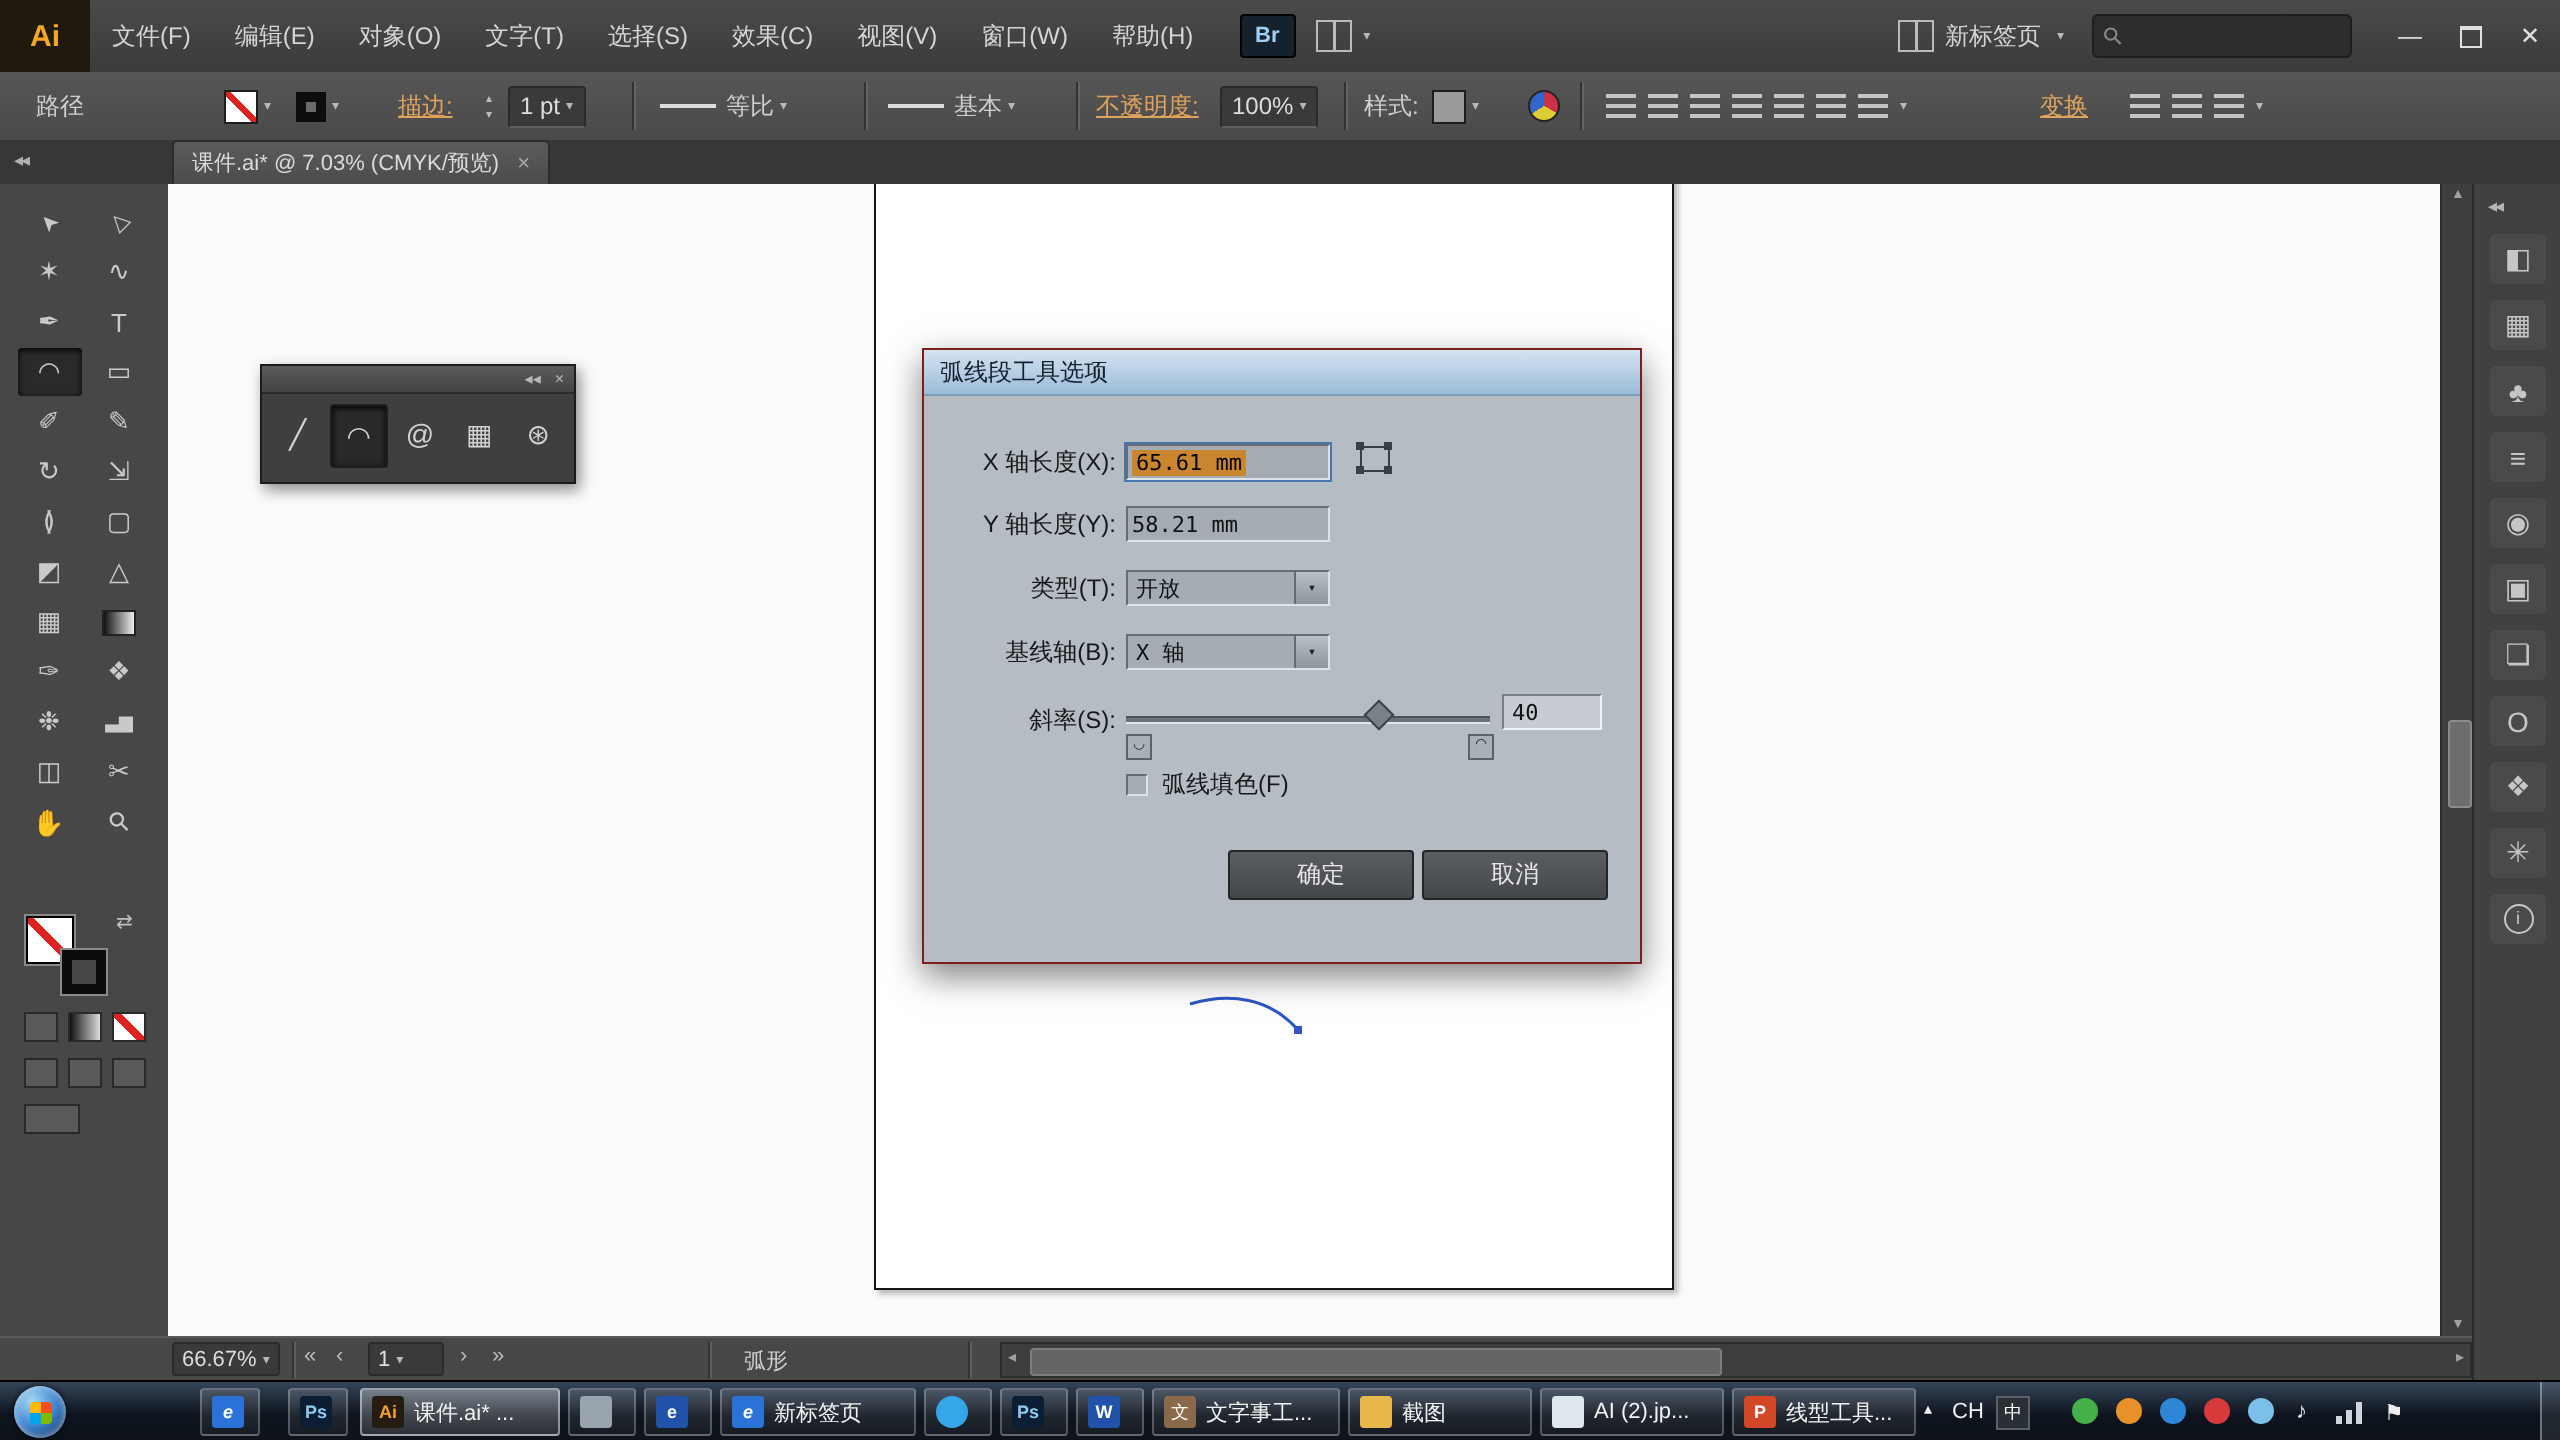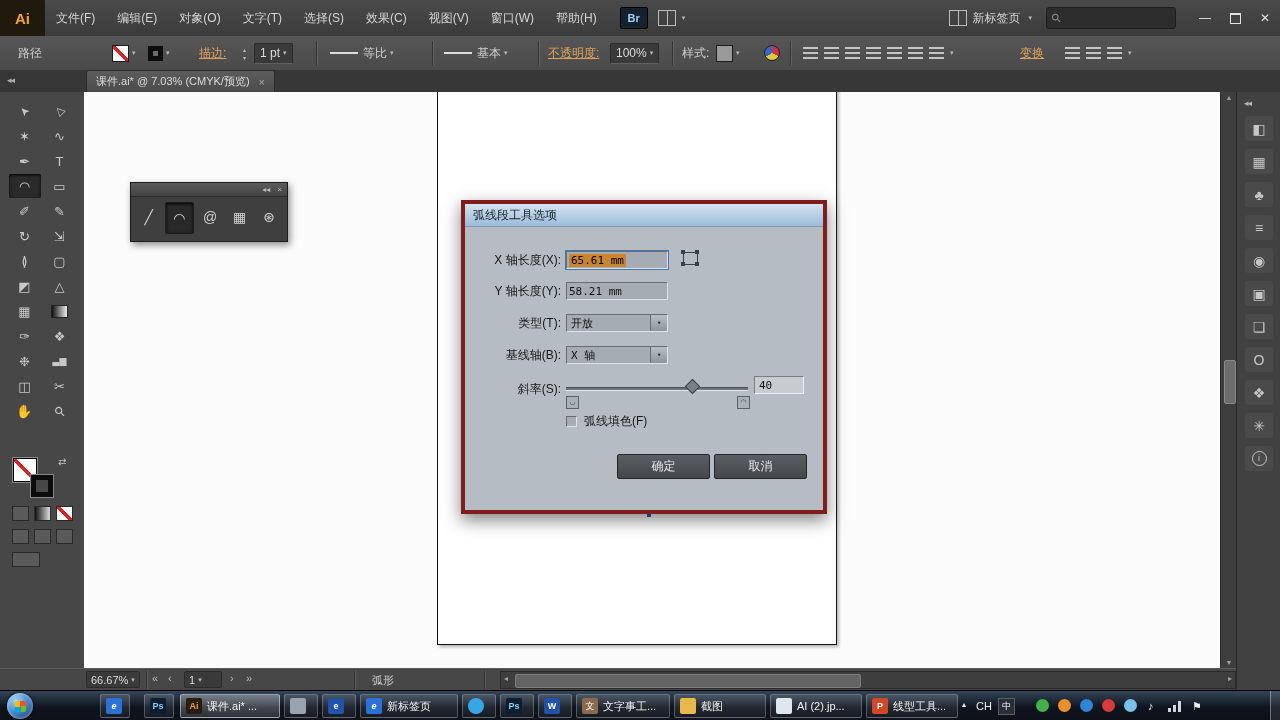--- a/index.html
+++ b/index.html
@@ -82,22 +82,22 @@
   
   #float-panel{position:absolute;left:46px;top:90px;width:156px;height:58px;background:#3f3f3f;
     border:1px solid #1c1c1c;box-shadow:2px 3px 7px rgba(0,0,0,.45)}
   .fp-title{height:13px;background:linear-gradient(#5b5b5b,#434343);display:flex;justify-content:flex-end;
     align-items:center;gap:7px;padding:0 5px;color:#b8b8b8;font-size:8px;border-bottom:1px solid #2a2a2a}
   .fp-body{display:flex;gap:2px;padding:5px 4px}
   .fp-tool{width:28px;height:30px;display:flex;align-items:center;justify-content:center;color:#d2d2d2;font-size:14px;border-radius:2px}
   .fp-tool.pressed{background:#292929;box-shadow:inset 0 1px 3px #000;border:1px solid #1d1d1d}
 
   
-  #dialog{position:absolute;left:377px;top:108px;width:358px;height:306px;background:#b6bcc3;
-    border:4px solid #7f1d1d;box-shadow:0 6px 16px rgba(0,0,0,.5);font-size:12px;color:#16181a}
+  #dialog{position:absolute;left:377px;top:82px;width:358px;height:306px;background:#b6bcc3;
+    border:1px solid #7f1d1d;box-shadow:0 6px 16px rgba(0,0,0,.5);font-size:12px;color:#16181a}
   .dlg-title{height:22px;background:linear-gradient(#d4e3f1,#9bbbd8);border-bottom:1px solid #7d9cb8;
     color:#15222e;display:flex;align-items:center;padding:0 8px}
   .dlabel{position:absolute;right:262px;white-space:nowrap;line-height:18px}
   .dfield{position:absolute;left:101px;width:102px;height:18px;background:#a6acb3;box-sizing:border-box;
     border-top:1px solid #666c72;border-left:1px solid #666c72;border-bottom:1px solid #dde2e7;border-right:1px solid #dde2e7;
     font-family:"DejaVu Sans Mono",monospace;font-size:11px;color:#101214;display:flex;align-items:center;padding:0 2px}
   .dfield.focus{outline:1px solid #4577ad}
   .selhl{background:#c9862e;color:#000;padding:0 2px}
   .dsel-btn{position:absolute;right:0;top:0;width:16px;height:16px;
     background:linear-gradient(#b9bfc6,#8f959c);border-left:1px solid #666c72;

